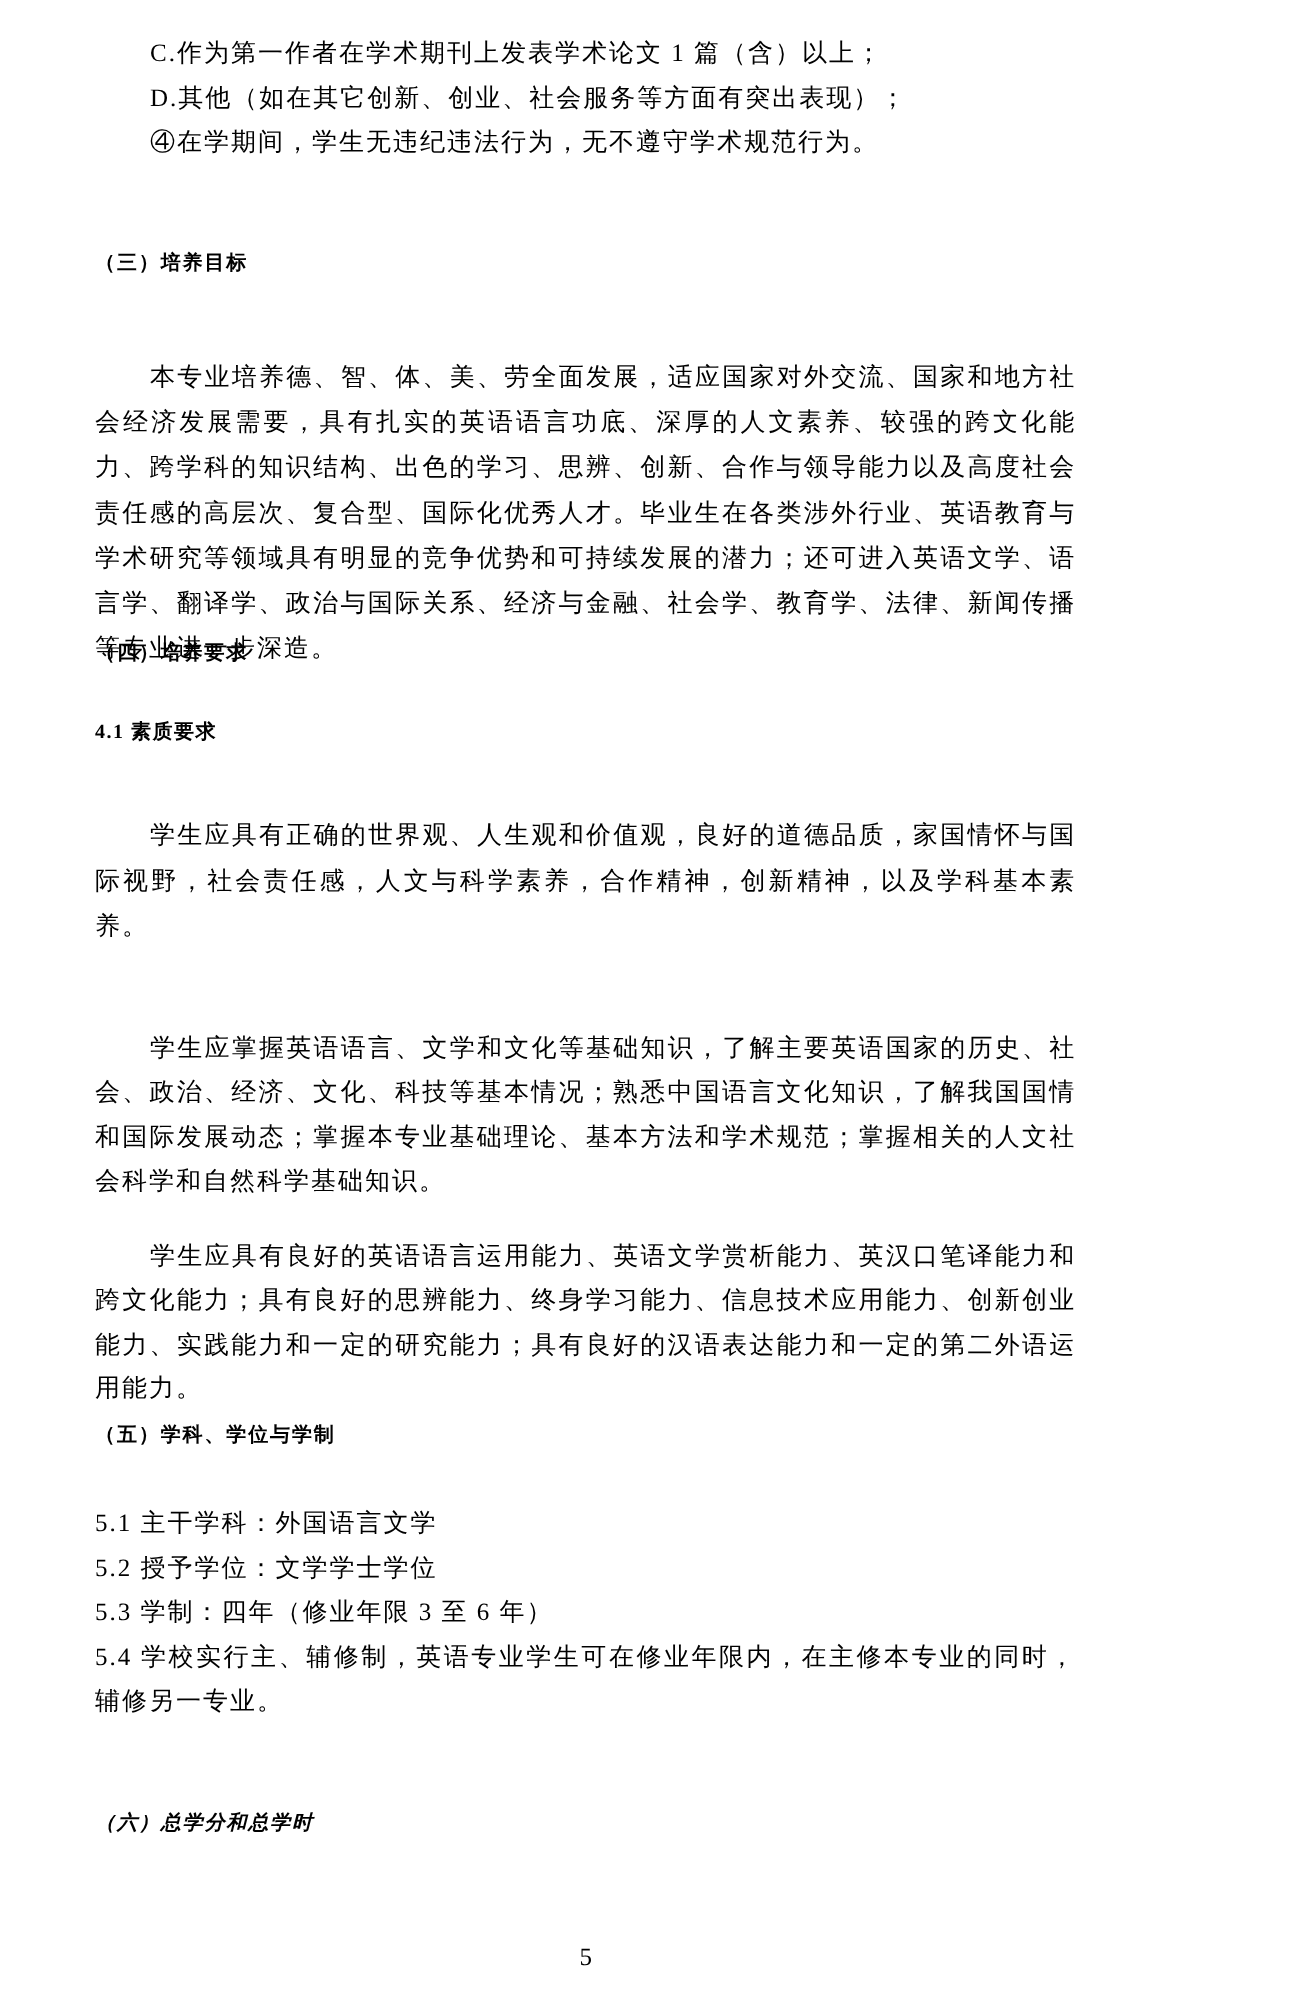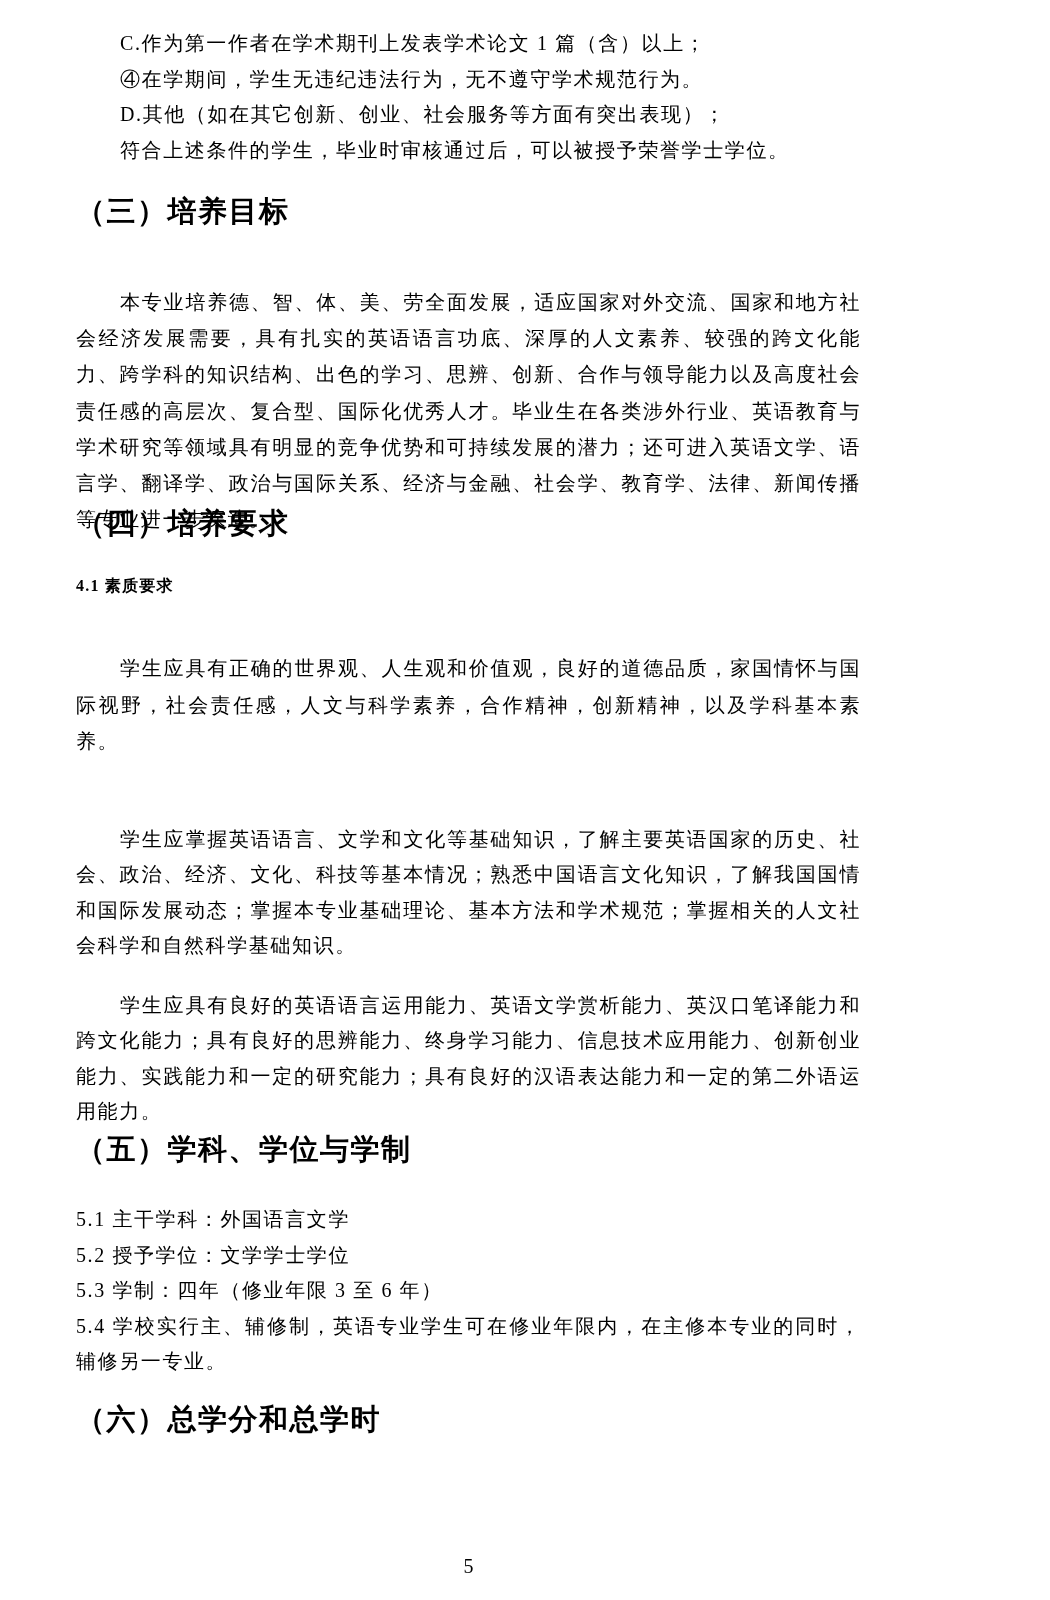--- a/index.html
+++ b/index.html
@@ -31,29 +31,29 @@
     text-indent: 44px;
   }
   .p3  { top: 264px;  line-height: 36.2px; }
   .p41 { top: 630px;  line-height: 36.5px; }
   .p42 { top: 802px;  line-height: 35.3px; }
   .p43 { top: 968px; line-height: 35.3px; }
   
   .h-sec {
     font-family: "Liberation Sans", "DejaVu Sans", sans-serif;
     font-weight: 700;
-    font-size: 29px;
+    font-size: 16px;
     letter-spacing: 1.5px;
     line-height: 30px;
     margin: 0;
   }
   .h3sec { top: 196px; }
   .h4sec { top: 508px; }
   .h5sec { top: 1134px; }
-  .h6sec { top: 1404px; }
+  .h6sec { top: 1444px; font-style: italic; }
   
   .h-sub {
     font-weight: 700;
     font-size: 16px;
     letter-spacing: 1.2px;
     line-height: 27px;
     margin: 0;
   }
   .h41 { top: 572px; }
   .h42 { top: 733px; }
@@ -69,23 +69,22 @@
     line-height: 28px;
   }
 </style>
 </head>
 <body>
 
 <div class="page">
 
   <div class="block bodytext intro">
     <div>C.作为第一作者在学术期刊上发表学术论文 1 篇（含）以上；</div>
+    <div>D.其他（如在其它创新、创业、社会服务等方面有突出表现）；</div>
     <div>④在学期间，学生无违纪违法行为，无不遵守学术规范行为。</div>
-    <div>D.其他（如在其它创新、创业、社会服务等方面有突出表现）；</div>
-    <div>符合上述条件的学生，毕业时审核通过后，可以被授予荣誉学士学位。</div>
   </div>
 
   <h2 class="block h-sec h3sec">（三）培养目标</h2>
 
   <p class="block bodytext para p3">本专业培养德、智、体、美、劳全面发展，适应国家对外交流、国家和地方社会经济发展需要，具有扎实的英语语言功底、深厚的人文素养、较强的跨文化能力、跨学科的知识结构、出色的学习、思辨、创新、合作与领导能力以及高度社会责任感的高层次、复合型、国际化优秀人才。毕业生在各类涉外行业、英语教育与学术研究等领域具有明显的竞争优势和可持续发展的潜力；还可进入英语文学、语言学、翻译学、政治与国际关系、经济与金融、社会学、教育学、法律、新闻传播等专业进一步深造。</p>
 
   <h2 class="block h-sec h4sec">（四）培养要求</h2>
 
   <h3 class="block h-sub h41">4.1 素质要求</h3>
   <p class="block bodytext para p41">学生应具有正确的世界观、人生观和价值观，良好的道德品质，家国情怀与国际视野，社会责任感，人文与科学素养，合作精神，创新精神，以及学科基本素养。</p>

